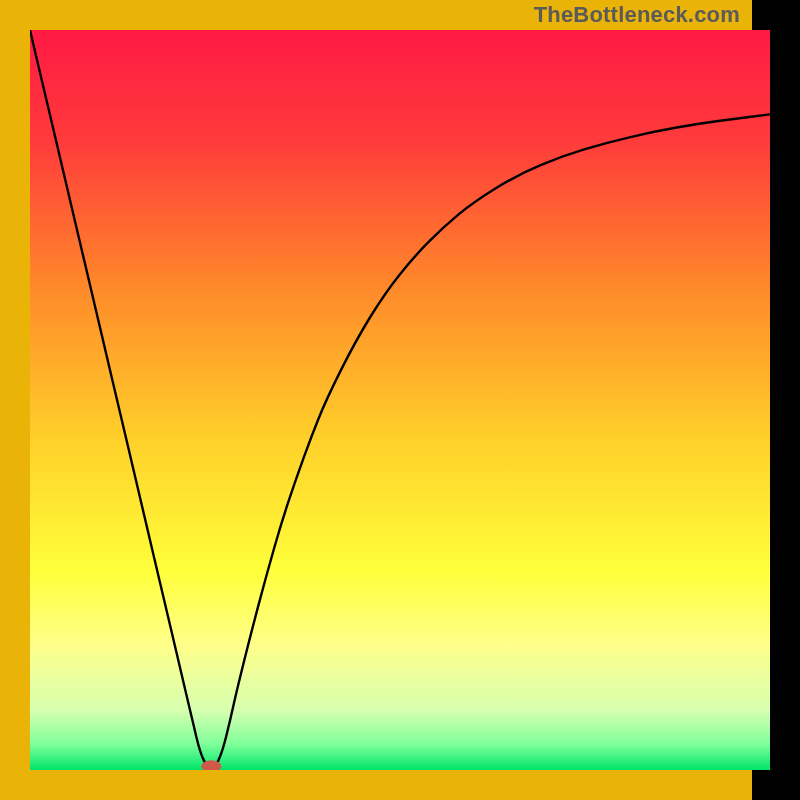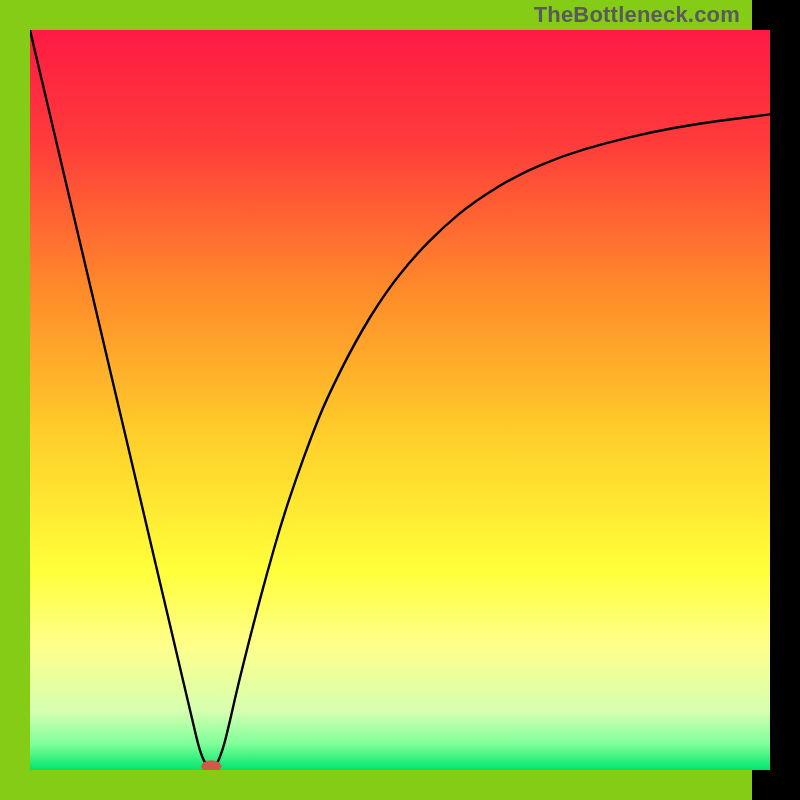--- a/index.html
+++ b/index.html
@@ -1,21 +1,21 @@
 <!DOCTYPE html>
 <html><head>
 <meta charset="utf-8">
 <style>
   * { margin: 0; padding: 0; box-sizing: border-box; }
   html, body { width: 800px; height: 800px; overflow: hidden; background: #000; }
   .frame {
     position: relative;
     width: 752px;
     height: 800px;
-    background: #84cc16;
+    background: #eab308;
   }
   .attribution {
     position: absolute;
     top: 2px;
     right: 12px;
     font-family: Arial, Helvetica, sans-serif;
     font-size: 22px;
     font-weight: 600;
     color: #5a5a5a;
     letter-spacing: 0.2px;

